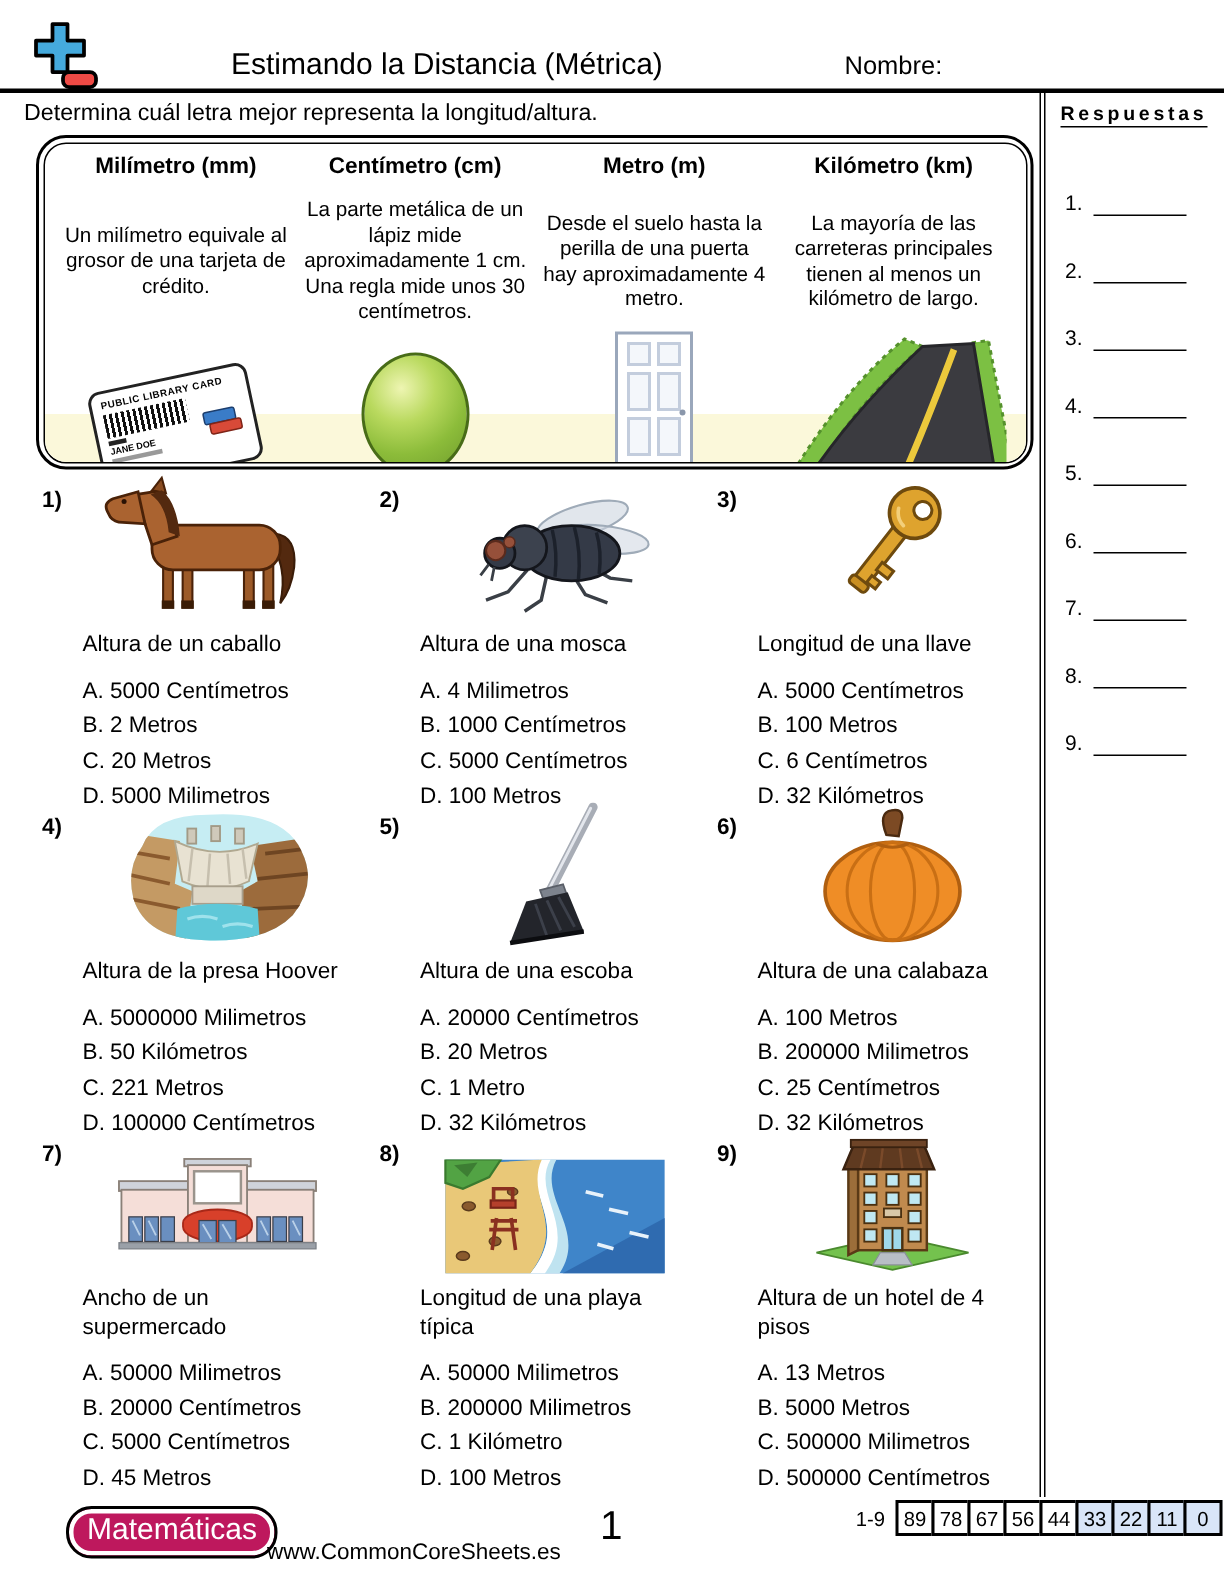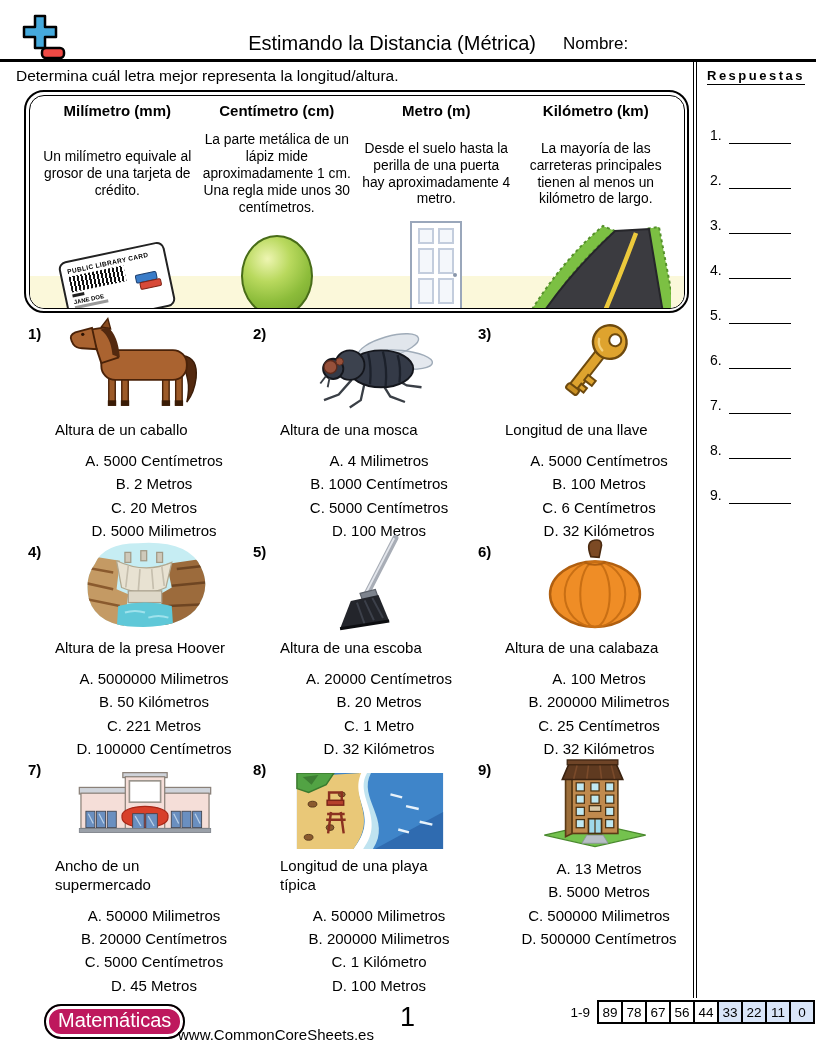--- a/index.html
+++ b/index.html
@@ -3,21 +3,21 @@
 <meta charset="utf-8">
 <style>
   * { margin:0; padding:0; box-sizing:border-box; }
   html,body { background:#fff; }
   body { font-family:"Liberation Sans","DejaVu Sans",sans-serif; color:#000; }
   .page { position:relative; width:816px; height:1056px; margin:0 auto; background:#fff; overflow:hidden; }
 
   
   .hdr { position:relative; height:62px; border-bottom:3px solid #000; }
   .logo { position:absolute; left:18px; top:12px; }
-  .hdr-title { position:absolute; left:136px; top:32px; width:400px; text-align:right; font-size:20px; }
+  .hdr-title { position:absolute; left:154px; top:32px; width:400px; text-align:left; font-size:20px; }
   .hdr-name { position:absolute; left:563px; top:34px; font-size:17px; }
 
   
   .content-row { display:flex; height:936px; }
   .main { width:700px; }
   .aside { width:132px; border-left:4px double #000; padding:4px 4px 0 8px; }
 
   .instruction { font-weight:normal; font-size:15.5px; padding:5px 0 3px 16px; }
 
   
@@ -49,21 +49,21 @@
   .door { width:52px; height:96px; background:#fff; border:2.5px solid #9aa7bb; padding:5px 6px; display:grid; grid-template-columns:1fr 1fr; grid-template-rows:16px 26px 26px; gap:4px; position:relative; }
   .panel { border:2px solid #c3cddd; background:#f4f7fb; }
   .knob { position:absolute; right:3px; top:50px; width:4px; height:4px; border-radius:50%; background:#8a97ab; }
 
   
   .questions { display:grid; grid-template-columns:225px 225px 215px; grid-template-rows:218px 218px auto; padding-left:28px; }
   .q { position:relative; padding-left:27px; }
   .qnum { position:absolute; left:0; top:2px; font-weight:bold; font-size:15px; }
   .qimg { height:90px; width:180px; display:flex; align-items:flex-end; justify-content:center; margin-bottom:8px; }
   .qprompt { font-size:15px; line-height:1.25; margin-bottom:9px; width:178px; }
-  .qopts { list-style:none;text-align:center; }
+  .qopts { list-style:none; }
   .qopts li { font-size:15px; line-height:23.4px; }
 
   
   .resp-title { display:inline-block; font-weight:bold; font-size:13px; letter-spacing:2.5px; border-bottom:1.5px solid #000; padding-bottom:1px; margin:2px 0 14px 2px; white-space:nowrap; }
   .ans-item { height:45px; display:flex; align-items:flex-end; padding-left:5px; }
   .ans-num { font-size:14px; margin-bottom:1px; }
   .ans-line { width:62px; margin-left:7px; border-bottom:1.5px solid #000; }
 
   
   .ftr { position:absolute; left:0; right:0; bottom:0; height:58px; }
@@ -404,20 +404,21 @@
                 <rect x="47" y="64" width="10" height="10"></rect>
                   <rect x="83" y="64" width="10" height="10"></rect>
                 <rect x="47" y="79" width="10" height="10"></rect>
                   <rect x="83" y="79" width="10" height="10"></rect>
               </g>
               <rect x="63" y="62" width="14" height="7" fill="#d8c8a8" stroke="#4a3010" stroke-width="1.5"></rect>
               <rect x="62" y="78" width="16" height="18" fill="#9fd8ea" stroke="#4a3010" stroke-width="2"></rect>
               <line x1="70" y1="78" x2="70" y2="96" stroke="#4a3010" stroke-width="1.5"></line>
             </svg>
           </div>
+          <div class="qprompt">Altura de un hotel de 4 pisos</div>
           <ul class="qopts">
             <li>A. 13 Metros</li>
             <li>B. 5000 Metros</li>
             <li>C. 500000 Milimetros</li>
             <li>D. 500000 Centímetros</li>
           </ul>
         </div>
 
       </div>
     </div>

